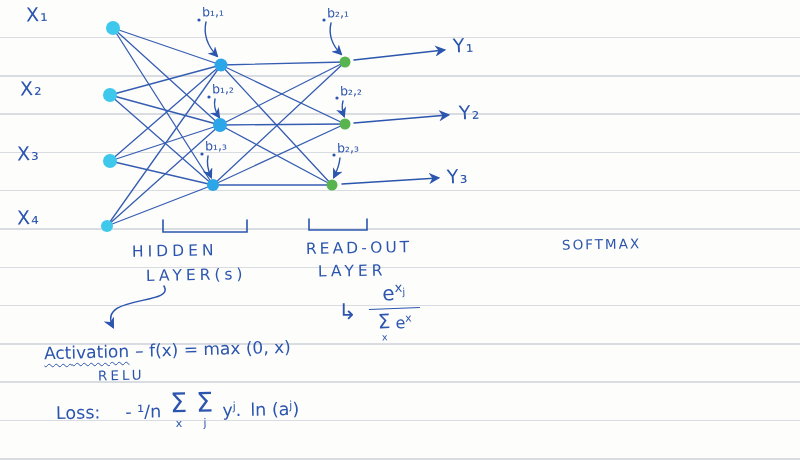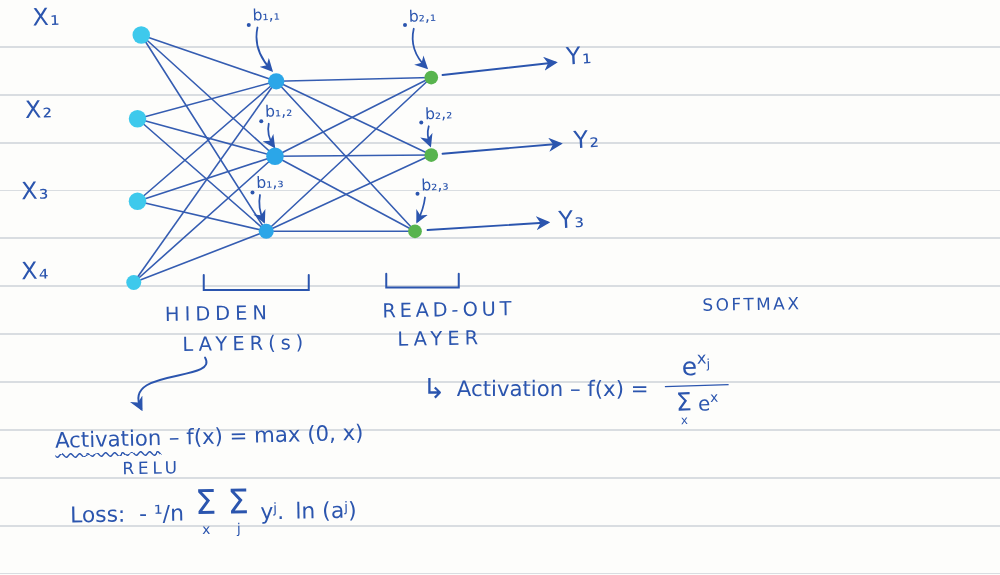--- a/index.html
+++ b/index.html
@@ -47,21 +47,21 @@
   .fsup2{font-size:11px;}
   .bigop{display:inline-flex;flex-direction:column;align-items:center;}
   .bigop .op{font-size:27px;line-height:0.85;}
   .bigop .limit{font-size:11px;margin-top:2px;}
   .bigop.small .op{font-size:20px;line-height:0.9;}
   .bigop.small .limit{font-size:9.5px;margin-top:1px;}
   .fsub{font-size:11px;}
   .term{display:inline-flex;align-items:flex-start;}
   .relu-formula{transform:rotate(-1.5deg);}
   .loss-formula{transform:rotate(-1deg);font-size:17.5px;}
-  .loss-label{margin-right:2px;}
+  .loss-label{margin-right:16px;}
 </style>
 </head>
 <body>
 
 <div class="page">
 
   <svg class="net" viewBox="0 0 800 460">
     <defs>
       <marker id="arrow" viewBox="0 0 10 10" refX="8" refY="5" markerWidth="7.5" markerHeight="7.5" orient="auto-start-reverse">
         <path d="M0,0 L10,5 L0,10 L3,5 z" fill="var(--ink)"></path>
@@ -161,21 +161,20 @@
   <div class="lbl y-lbl" style="left:447px;top:167px;">Y₃</div>
 
   <div class="lbl cap" style="left:132px;top:243px;">HIDDEN</div>
   <div class="lbl cap" style="left:146px;top:267px;">LAYER(s)</div>
   <div class="lbl cap" style="left:306px;top:240px;letter-spacing:3px;">READ-OUT</div>
   <div class="lbl cap" style="left:318px;top:263px;">LAYER</div>
   <div class="lbl cap sm" style="left:562px;top:237px;">SOFTMAX</div>
 
   <div class="formula" style="left:338px;top:281px;">
     <span class="hook">↳</span>
-    <span>Activation – f(x) =</span>
     <span class="frac">
       <span class="num">
         <span class="fbase">e</span>
           <sup class="fsup"><span>x</span><sub class="fsub2">j</sub></sup>
       </span>
       <span class="den">
         <span class="bigop small">
           <span class="op">Σ</span>
           <span class="limit">x</span>
         </span>

